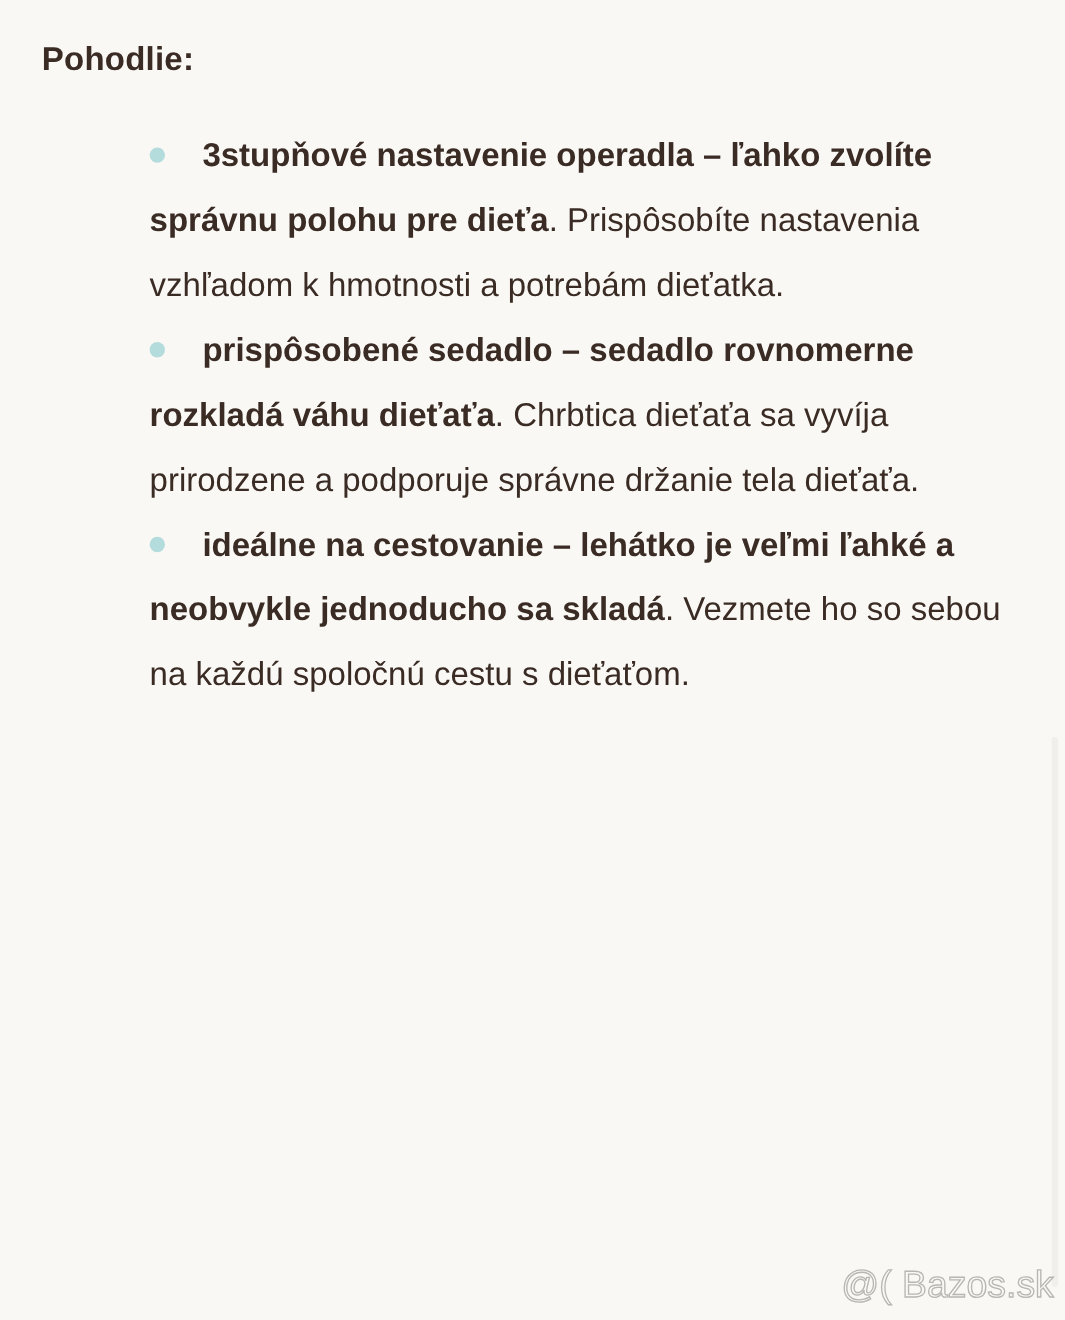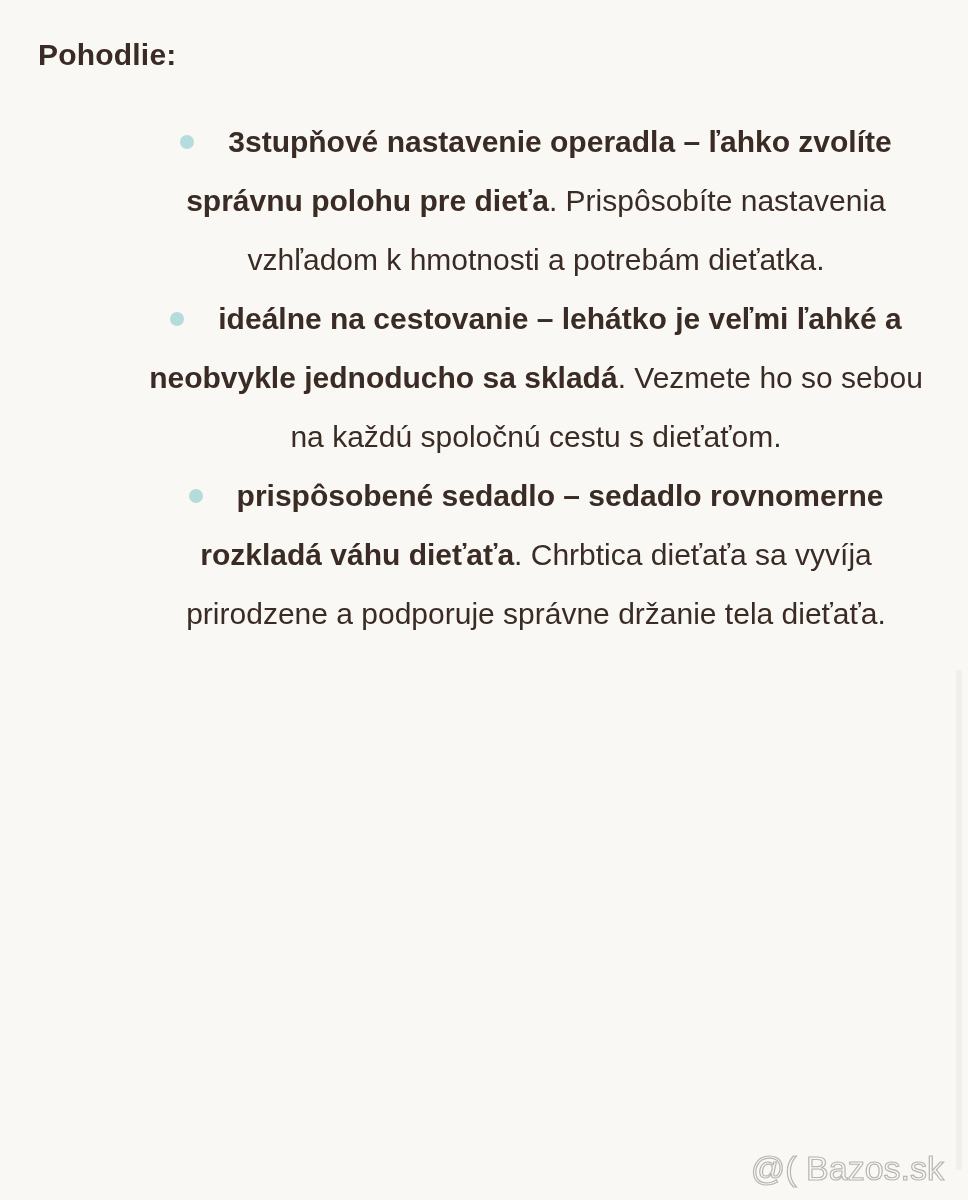--- a/index.html
+++ b/index.html
@@ -11,52 +11,52 @@
       position: relative;
     }
     .heading {
       position: absolute; left: 38px; top: 38px;
       font-size: 30px; font-weight: bold; letter-spacing: 0.2px;
       margin: 0;
     }
     .list {
       position: absolute; left: 136px; top: 112px; width: 800px;
       list-style: none; margin: 0; padding: 0;
-      font-size: 30px; line-height: 59px; text-align: center;
+      font-size: 30px; line-height: 59px;
     }
     .item { position: relative; margin: 0; }
     .bullet {
       display: inline-block; width: 14px; height: 14px; border-radius: 50%;
       background: #b4dcdc; vertical-align: middle; margin-right: 34px;
       position: relative; top: -2px;
     }
     .bold { font-weight: bold; }
     .scroll-track {
       position: absolute; right: 6px; top: 670px; width: 6px; height: 500px;
       background: #f1efeb; border-radius: 3px;
     }
     .watermark {
-      position: absolute; right: 24px; bottom: 12px;
+      position: absolute; right: 10px; bottom: 12px;
       font-size: 34px; font-weight: normal;
       color: transparent; -webkit-text-stroke: 1.2px #b9b6b2;
       font-family: "Liberation Sans", sans-serif;
     }
   </style>
 </head>
 <body>
 
 <h2 class="heading">Pohodlie:</h2>
 
 <ul class="list">
   <li class="item">
     <span class="bullet"></span><span class="bold">3stupňové nastavenie operadla – ľahko zvolíte správnu polohu pre dieťa</span><span>. Prispôsobíte nastavenia vzhľadom k hmotnosti a potrebám dieťatka.</span>
   </li>
   <li class="item">
-    <span class="bullet"></span><span class="bold">ideálne na cestovanie – lehátko je veľmi ľahké a neobvykle jednoducho sa skladá</span><span>. Vezmete ho so sebou na každú spoločnú cestu s dieťaťom.</span>
+    <span class="bullet"></span><span class="bold">prispôsobené sedadlo – sedadlo rovnomerne rozkladá váhu dieťaťa</span><span>. Chrbtica dieťaťa sa vyvíja prirodzene a podporuje správne držanie tela dieťaťa.</span>
   </li>
   <li class="item">
-    <span class="bullet"></span><span class="bold">prispôsobené sedadlo – sedadlo rovnomerne rozkladá váhu dieťaťa</span><span>. Chrbtica dieťaťa sa vyvíja prirodzene a podporuje správne držanie tela dieťaťa.</span>
+    <span class="bullet"></span><span class="bold">ideálne na cestovanie – lehátko je veľmi ľahké a neobvykle jednoducho sa skladá</span><span>. Vezmete ho so sebou na každú spoločnú cestu s dieťaťom.</span>
   </li>
 </ul>
 
 <div class="scroll-track"></div>
 
 <div class="watermark">@( Bazos.sk</div>
 
 </body></html>

